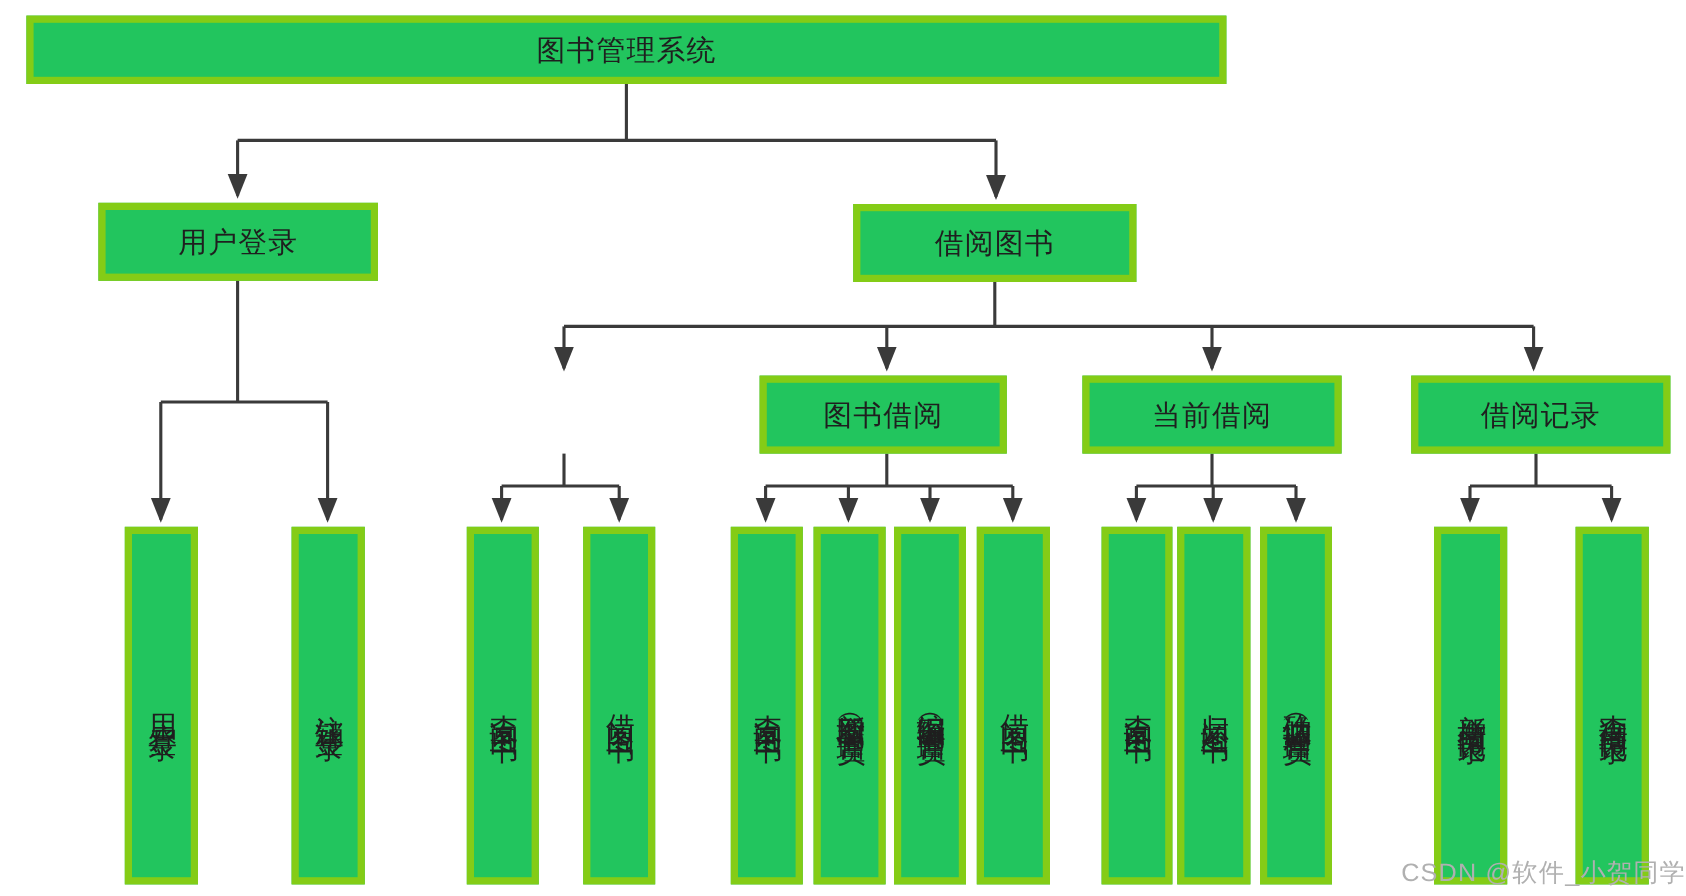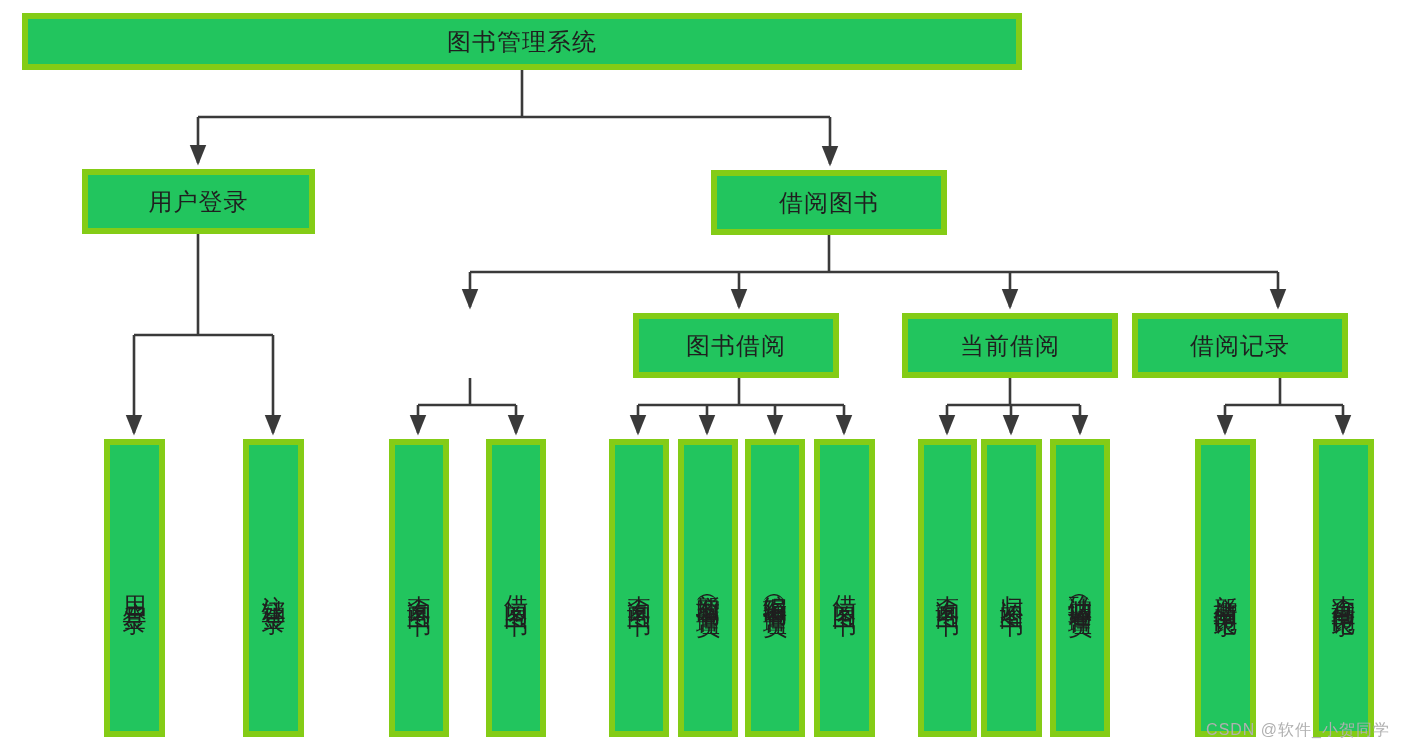--- a/index.html
+++ b/index.html
@@ -19,38 +19,38 @@
     writing-mode:vertical-rl;text-orientation:mixed;
     letter-spacing:6px;font-size:24px;line-height:1;
   }
   
   .n-root{left:22px;top:13px;width:1000px;height:57px;}
   .n-user-login{left:82px;top:169px;width:233px;height:65px;}
   .n-book-mgmt{left:711px;top:170px;width:236px;height:65px;}
   .n-new-books{left:363px;top:313px;width:215px;height:65px;}
   .n-book-borrow{left:633px;top:313px;width:206px;height:65px;}
   .n-current-borrow{left:902px;top:313px;width:216px;height:65px;text-align:right;}
-  .n-borrow-records{left:1132px;top:313px;width:216px;height:65px;}
+  .n-borrow-records{left:1176px;top:313px;width:216px;height:65px;}
   
   .n-l0{left:104px;top:439px;width:61px;height:298px;}
   .n-l1{left:243px;top:439px;width:61px;height:298px;}
   .n-l2{left:389px;top:439px;width:60px;height:298px;}
   .n-l3{left:486px;top:439px;width:60px;height:298px;}
   .n-l4{left:609px;top:439px;width:60px;height:298px;}
   .n-l5{left:678px;top:439px;width:60px;height:298px;letter-spacing:3px;}
   .n-l6{left:745px;top:439px;width:60px;height:298px;letter-spacing:3px;}
   .n-l7{left:814px;top:439px;width:61px;height:298px;}
   .n-l8{left:918px;top:439px;width:59px;height:298px;}
   .n-l9{left:981px;top:439px;width:61px;height:298px;}
   .n-l10{left:1050px;top:439px;width:60px;height:298px;letter-spacing:3px;}
   .n-l11{left:1195px;top:439px;width:61px;height:298px;letter-spacing:4px;}
   .n-l12{left:1313px;top:439px;width:61px;height:298px;letter-spacing:4px;}
   .watermark{
-    position:absolute;right:15px;bottom:6px;
-    color:#b0b0b0;font-size:16px;letter-spacing:1px;
+    position:absolute;right:0;bottom:6px;
+    color:#b0b0b0;font-size:21px;letter-spacing:1px;
   }
 </style>
 </head>
 <body>
 
 <div class="canvas">
 
   <svg class="connectors" viewBox="0 0 1405 747" xmlns="http://www.w3.org/2000/svg">
     <defs>
       <marker id="ah" viewBox="0 0 8 8" markerWidth="8" markerHeight="8" refX="7" refY="4" orient="auto">

